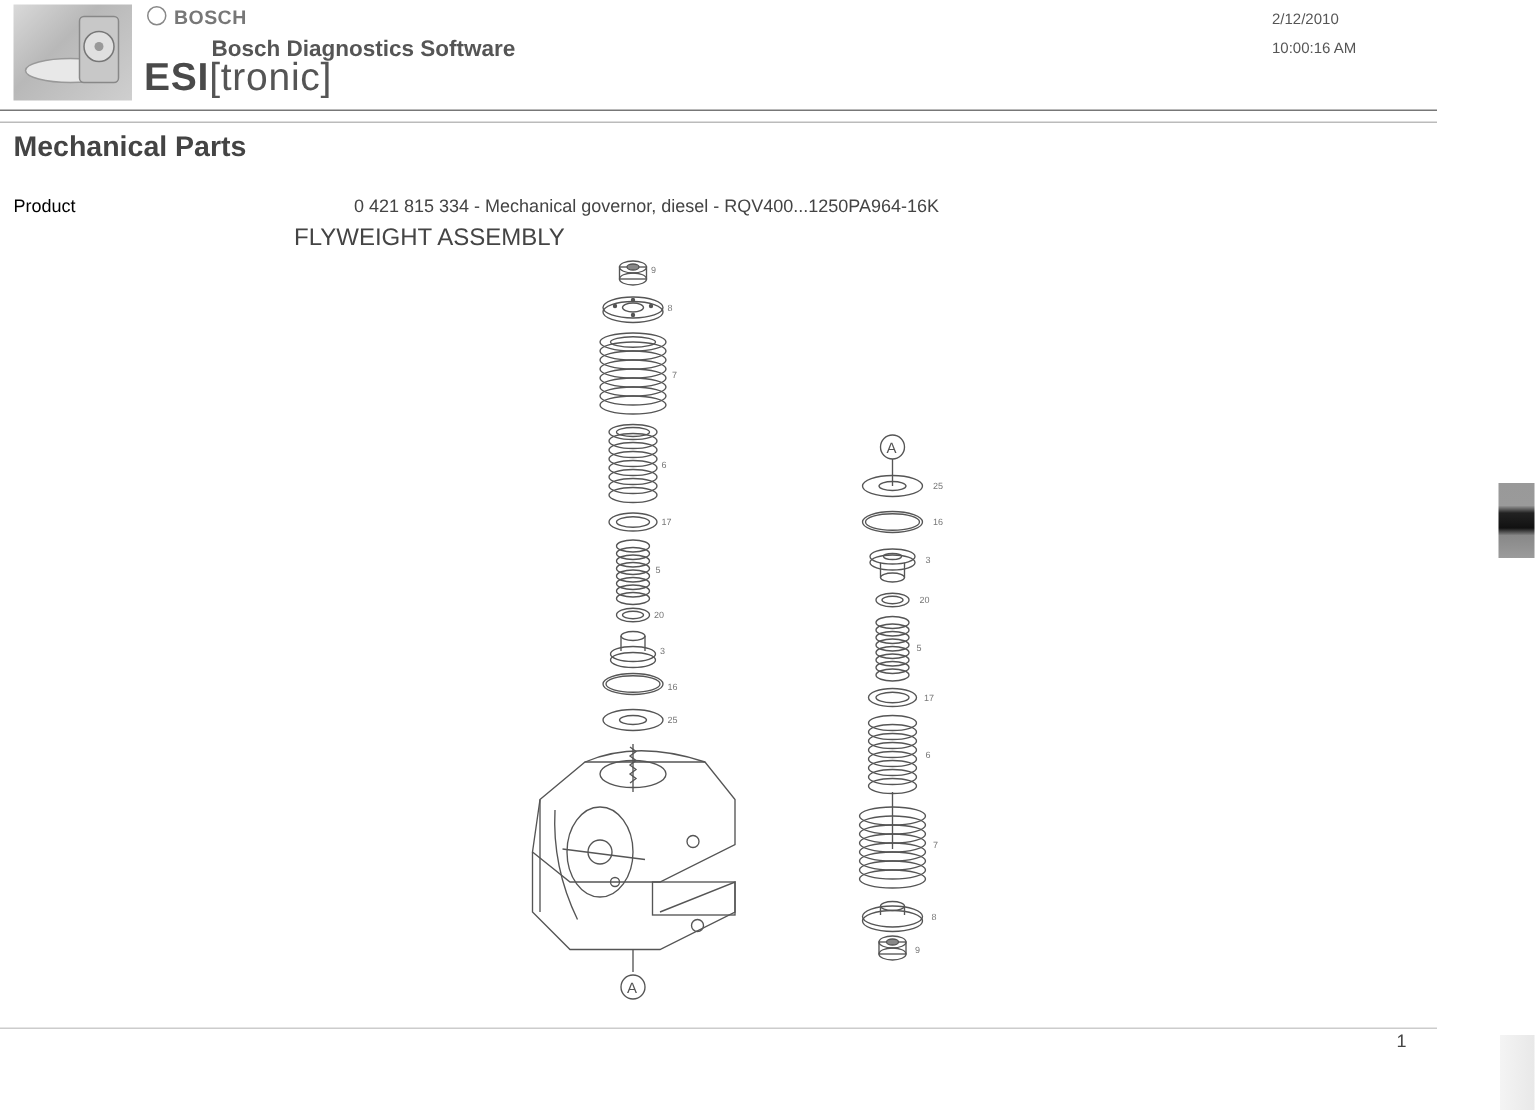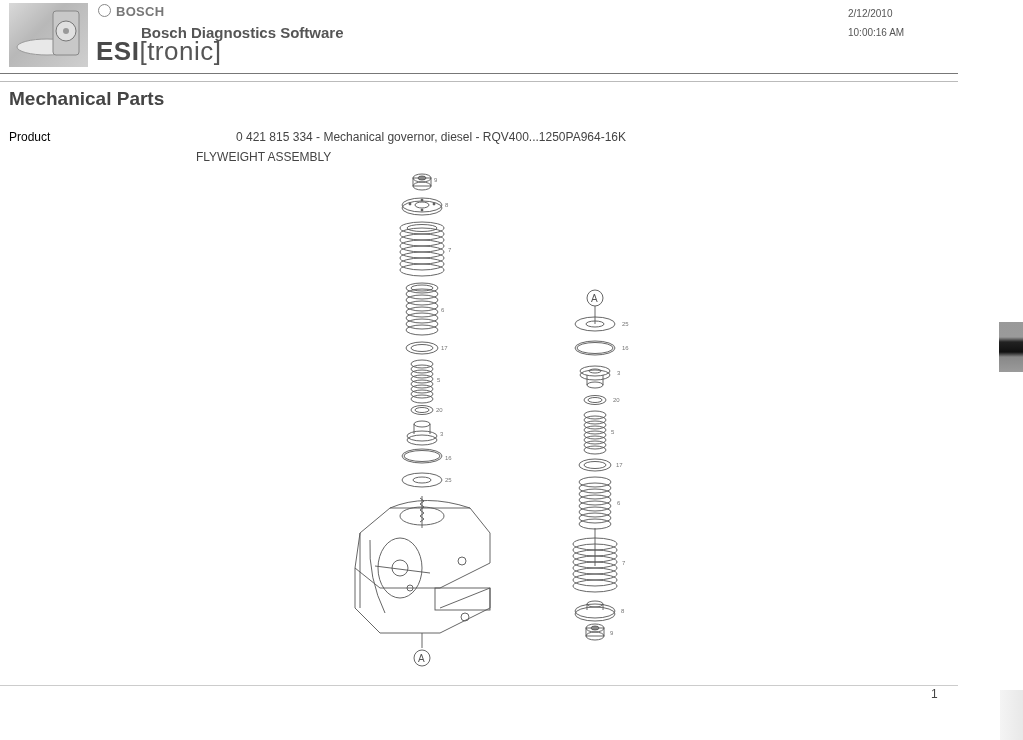--- a/index.html
+++ b/index.html
@@ -30,21 +30,21 @@
   .header-date {
     position: absolute; left: 848px; top: 4px; font-size: 10px; color: #555; line-height: 19px;
   }
   .rule-top1 { position: absolute; left: 0; top: 73px; width: 958px; height: 1px; background: #777; }
   .rule-top2 { position: absolute; left: 0; top: 81px; width: 958px; height: 1px; background: #bbb; }
   .page-title {
     position: absolute; left: 9px; top: 88px; font-size: 19px; font-weight: bold; color: #444;
   }
   .label-product { position: absolute; left: 9px; top: 130px; font-size: 12px; color: #000000; }
   .value-product { position: absolute; left: 196px; top: 130px; font-size: 12px; color: #444; margin-left: 40px; }
-  .value-assembly { position: absolute; left: 196px; top: 150px; font-size: 12px; color: #444; }
+  .value-assembly { position: absolute; left: 196px; top: 150px; font-size: 16px; color: #444; }
   .diagram { position: absolute; left: 330px; top: 168px; width: 320px; height: 510px; }
   .rule-bottom { position: absolute; left: 0; top: 685px; width: 958px; height: 1px; background: #ccc; }
   .page-num { position: absolute; left: 931px; top: 687px; font-size: 12px; color: #444; }
   .scan-edge {
     position: absolute; left: 999px; top: 322px; width: 24px; height: 50px;
     background: linear-gradient(to bottom, #999 0%, #9a9a9a 30%, #222 40%, #111 60%, #888 70%, #9b9b9b 100%);
   }
   .scan-edge-bottom {
     position: absolute; left: 1000px; top: 690px; width: 23px; height: 50px;
     background: linear-gradient(to right, #f4f4f4, #e8e8e8);

